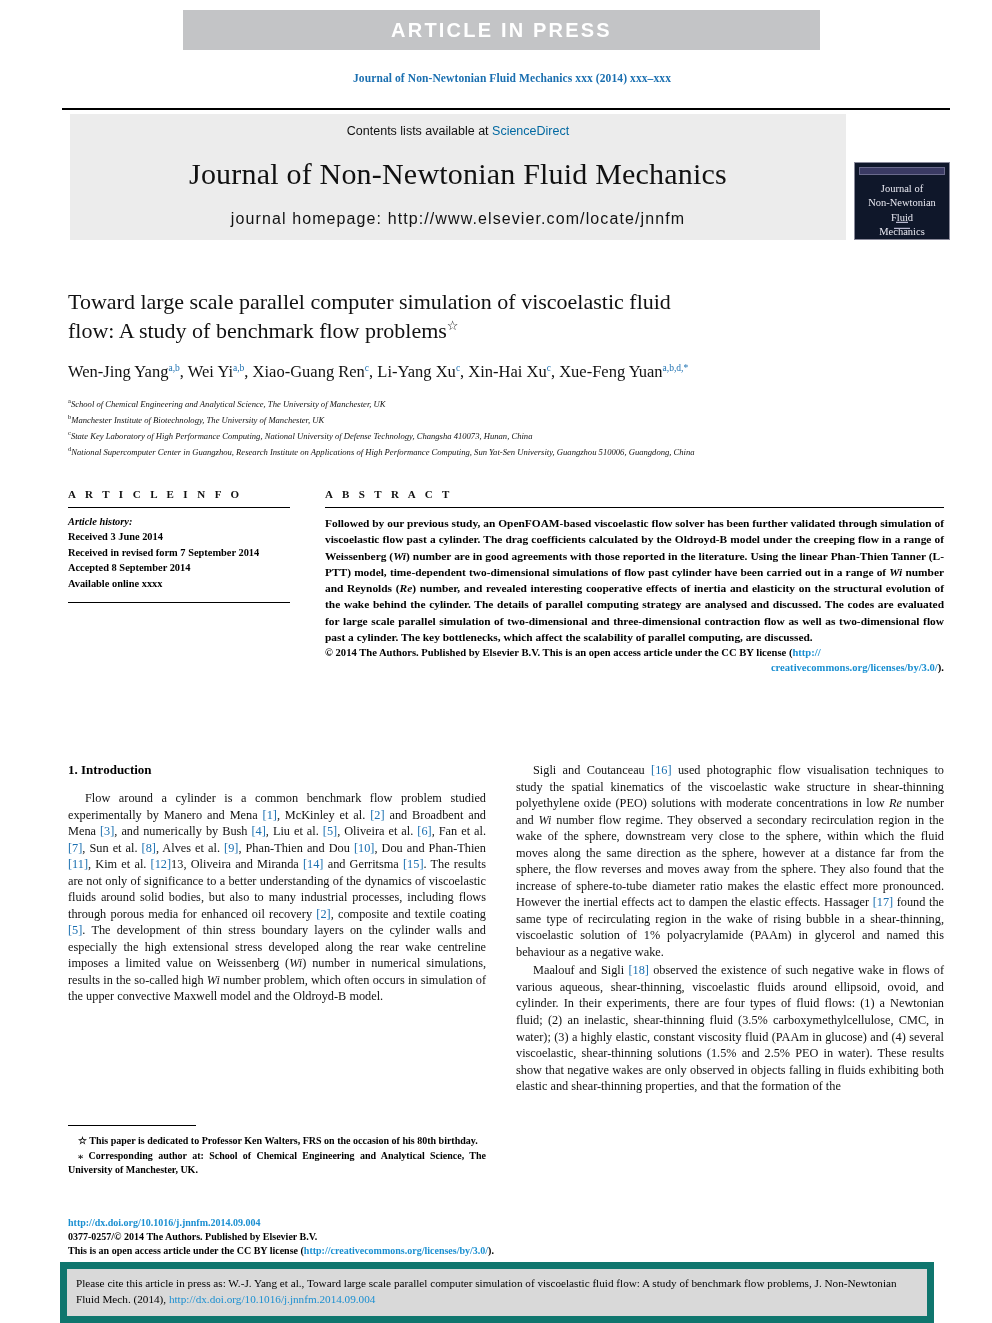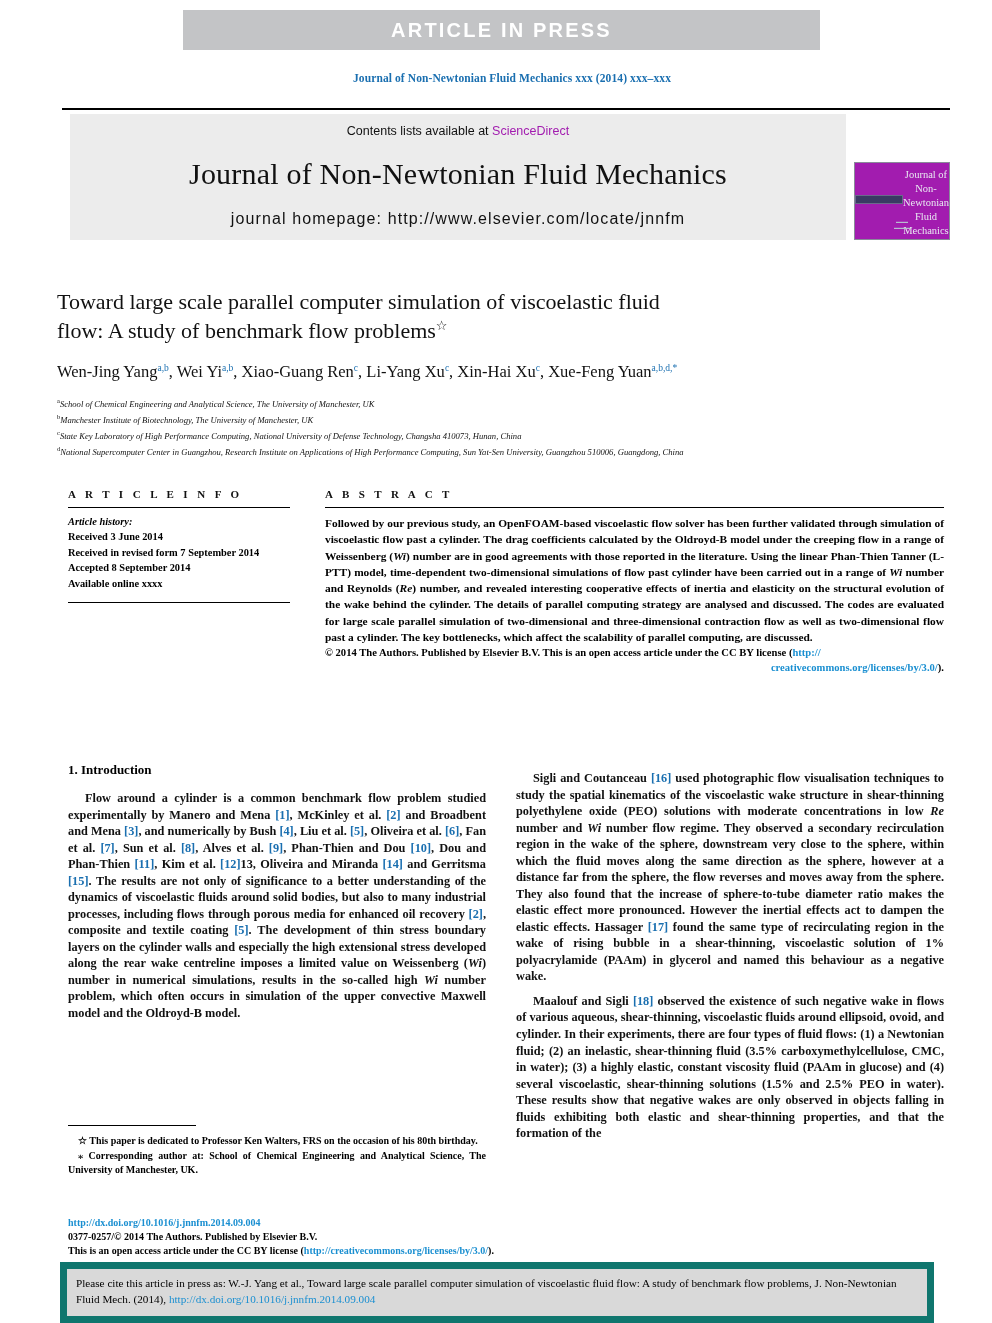--- a/index.html
+++ b/index.html
@@ -101,41 +101,41 @@
     align-items: center;
     justify-content: space-between;
     padding: 10px 0 12px 0;
     box-sizing: border-box;
   }
   .contents-line {
     font-family: "Liberation Sans", sans-serif;
     font-size: 12.5px;
     color: #111;
   }
-  .contents-line a { color: #a21caf; text-decoration: none; }
+  .contents-line a { color: #0369a1; text-decoration: none; }
   .journal-name {
     font-family: "Liberation Serif", serif;
     font-size: 30px;
     color: #111;
     letter-spacing: .2px;
   }
   .homepage-line {
     font-family: "Liberation Sans", sans-serif;
     font-size: 16px;
     color: #111;
     letter-spacing: 1.1px;
   }
   .cover-thumb {
     width: 96px;
     flex: 0 0 96px;
-    background: #a21caf;
+    background: #0f172a;
     border: 1px solid #8a8a9a;
     box-sizing: border-box;
     display: flex;
-    flex-direction: row;
+    flex-direction: column;
     align-items: center;
     position: relative;
     padding-top: 4px;
     margin-top: 48px;
   }
   .cover-topbar {
     width: 86px; height: 9px;
     background: #3a3a63;
     border: 1px solid #6a6a8c;
     box-sizing: border-box;
@@ -152,21 +152,21 @@
     position: absolute;
     bottom: 8px;
     width: 100%;
     text-align: center;
     color: #b9b9d0;
     font-size: 4px;
     line-height: 1.5;
   }
 
   
-  .title-block { position:absolute; left:57px; top:288px; width:876px; }
+  .title-block { position:absolute; left:68px; top:288px; width:876px; }
   .paper-title {
     font-family: "Liberation Serif", serif;
     font-size: 22px;
     line-height: 1.30;
     color: #111;
     margin: 0;
     font-weight: normal;
   }
   .dagger { font-size: 13px; vertical-align: super; }
   .authors {
@@ -230,23 +230,23 @@
   h2.sec-title {
     font-family: "Liberation Serif", serif;
     font-size: 13px;
     font-weight: bold;
     margin: 0 0 12px 0;
   }
   p.body {
     font-size: 12.3px;
     line-height: 1.345;
     text-align: justify;
-    margin: 8px 0 2px 0;
+    margin: 0 0 2px 0;
     text-indent: 17px;
-    font-weight: bold;
+    font-weight: normal;
     color: #111;
   }
   p.body .ref { color: #1a6fb0; }
   p.body .it { font-style: italic; }
 
   
   .footnotes {
     position: absolute; left: 68px; top: 1125px; width: 418px;
   }
   .fn-rule { width: 128px; border-top: 1px solid #000; margin-bottom: 8px; }

